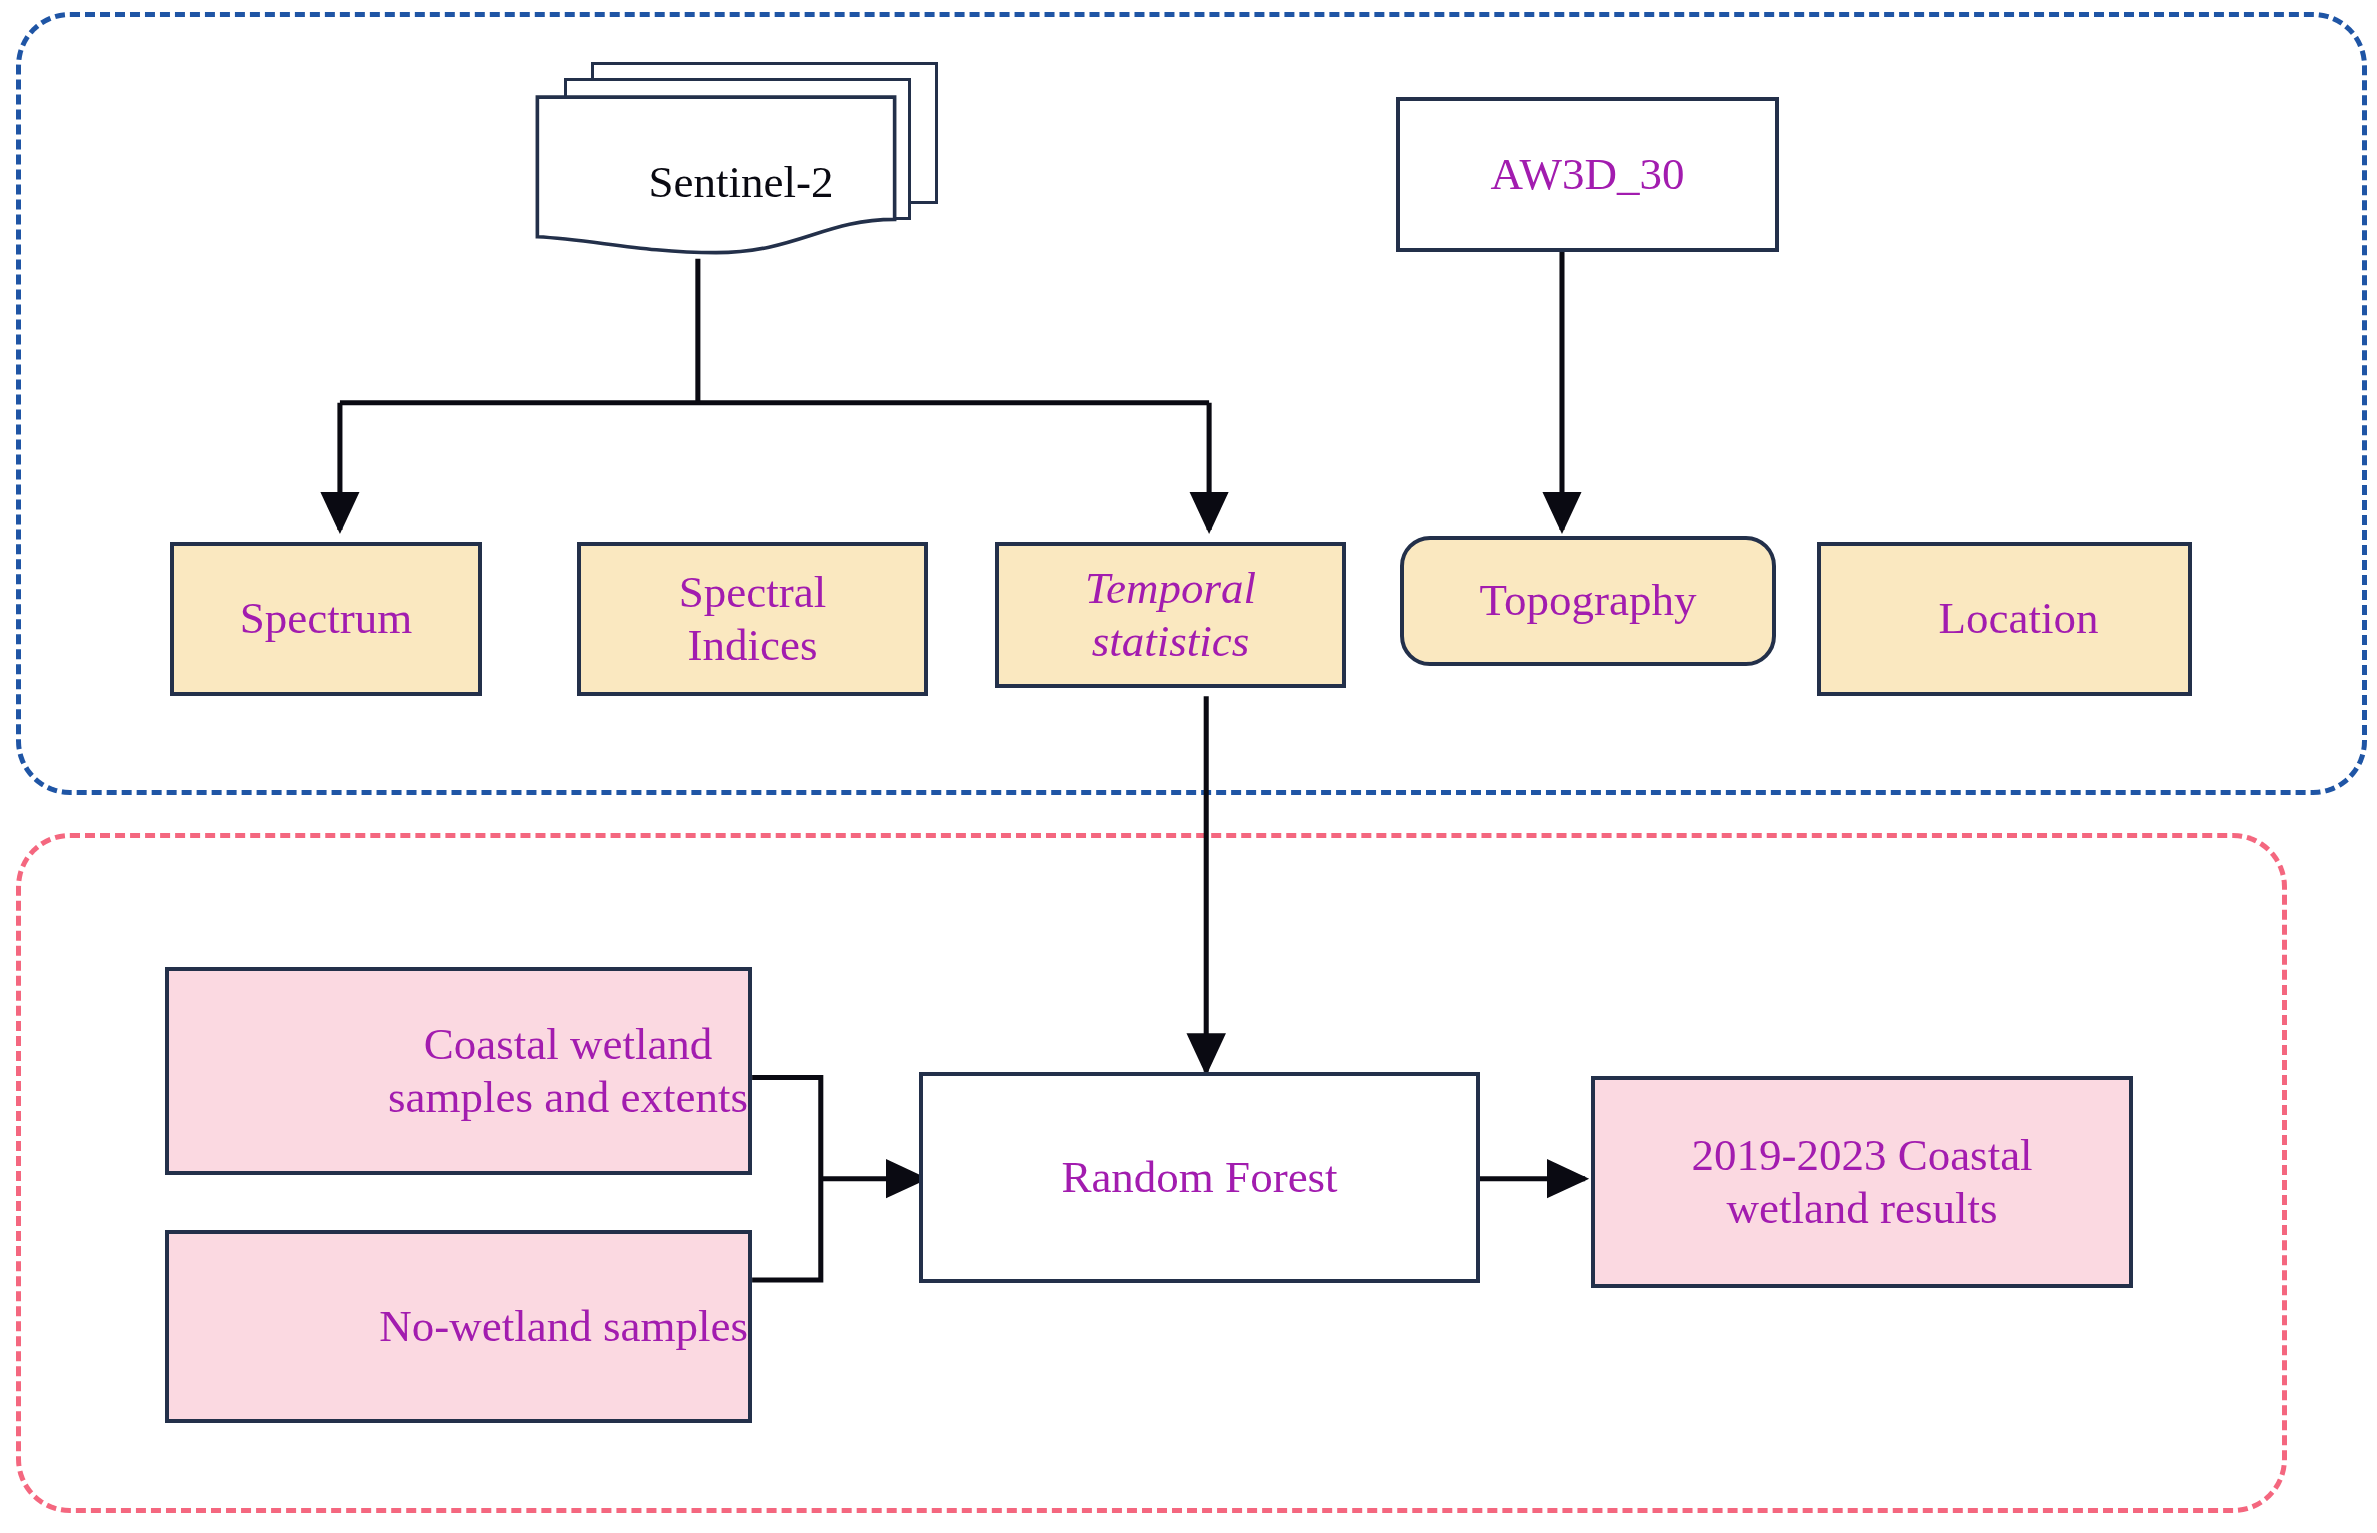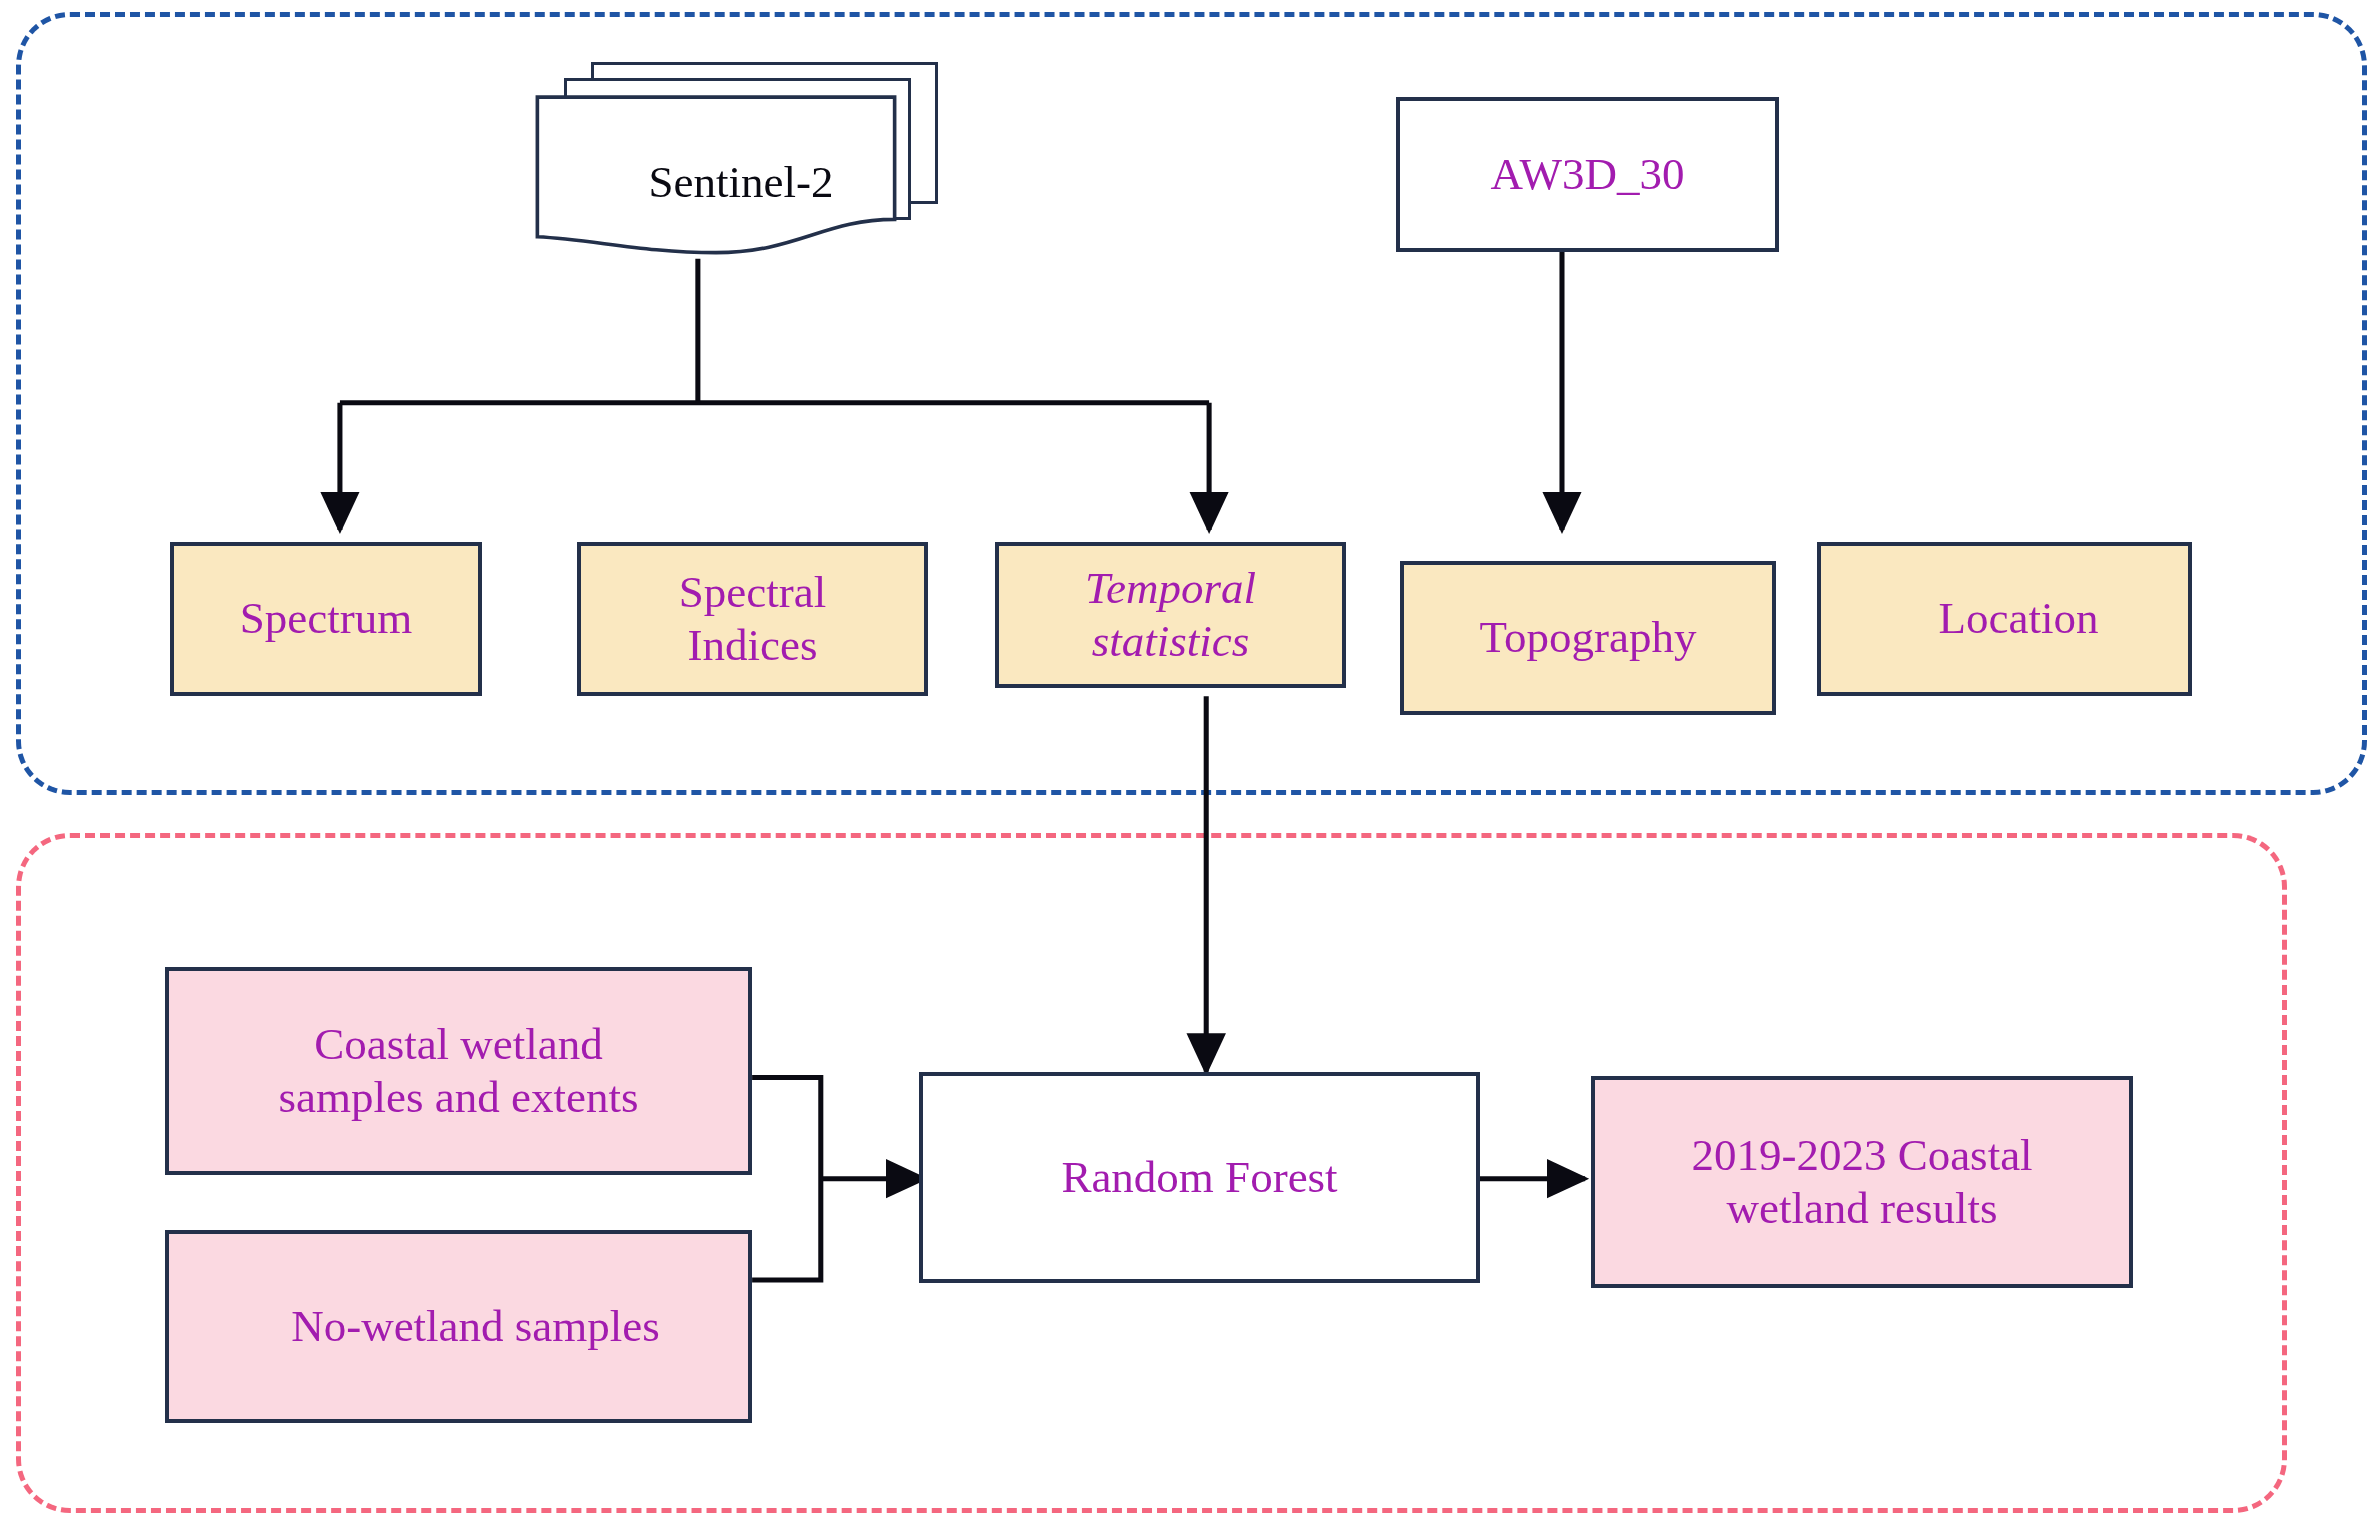--- a/index.html
+++ b/index.html
@@ -19,21 +19,21 @@
     left:16px;top:833px;width:2271px;height:680px;
     border:5px dashed #f4677f;border-radius:54px;
   }
 
   .node{position:absolute;box-sizing:border-box;display:flex;
         align-items:center;justify-content:center;text-align:center;
         color:#a21caf;line-height:1.18;}
 
   .feat{background:#fae8c0;border:4.3px solid #23304a;font-size:45px;}
   .srcbox{background:#ffffff;border:4.3px solid #23304a;font-size:45px;}
-  .sample{background:#fbd9e1;border:4.3px solid #23304a;font-size:45px;}
+  .sample{background:#fbd9e1;border:4.3px solid #23304a;font-size:45px;justify-content:flex-end;}
   .model{background:#ffffff;border:4.3px solid #23304a;font-size:45px;}
   .result{background:#fbd9e1;border:4.3px solid #23304a;font-size:45px;}
 
   .stack-wrap{position:absolute;left:535px;top:62px;width:420px;height:195px;}
   .stack-wrap .sheet{position:absolute;box-sizing:border-box;
       background:#ffffff;border:3.6px solid #23304a;}
   .stack-wrap .s3{left:56px;top:0px;width:347px;height:142px;}
   .stack-wrap .s2{left:29px;top:16px;width:347px;height:142px;}
   .stack-front{position:absolute;left:0px;top:33px;width:362px;height:162px;}
   .stack-front svg{position:absolute;left:0;top:0;}
@@ -94,21 +94,21 @@
     </div>
   </div>
 
   <div class="node feat" style="left:995px;top:542px;width:351px;height:146px;font-style:italic;">
     <div>
       <div>Temporal</div>
       <div>statistics</div>
     </div>
   </div>
 
-  <div class="node feat" style="left:1400px;top:561px;width:376px;height:154px;">
+  <div class="node feat" style="left:1400px;top:536px;width:376px;height:130px;border-radius:30px;">
     <span>Topography</span>
   </div>
 
   <div class="node feat" style="left:1817px;top:542px;width:375px;height:154px;padding-left:28px;">
     <span>Location</span>
   </div>
 
   <div class="node sample" style="left:165px;top:967px;width:587px;height:208px;">
     <div>
       <div>Coastal wetland</div>

